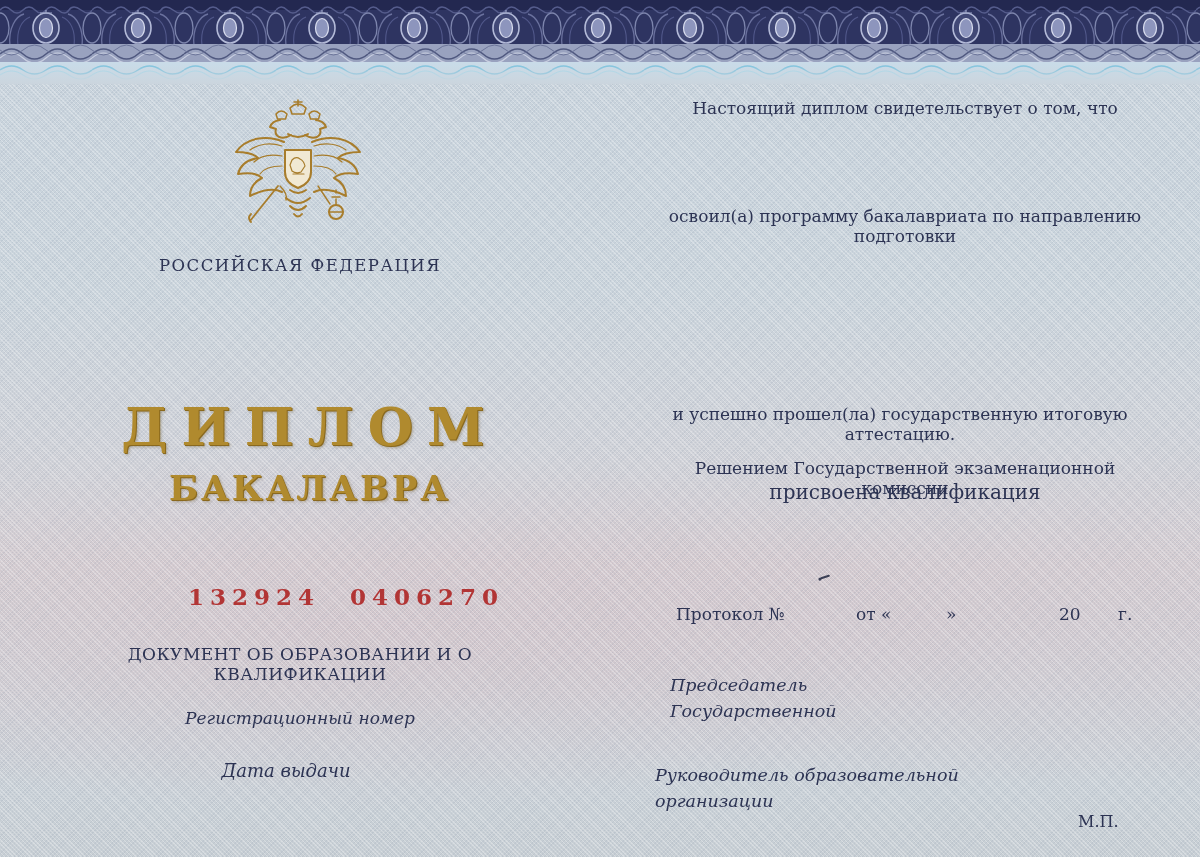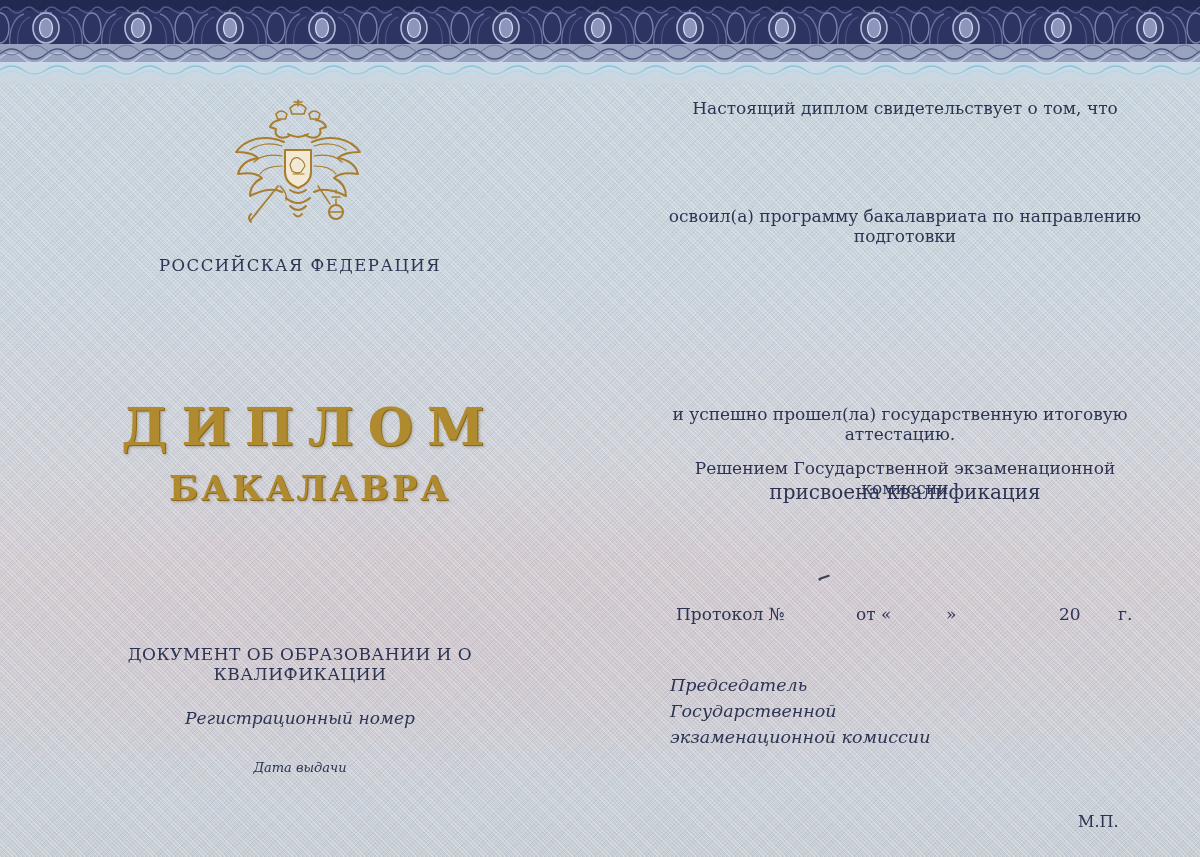--- a/index.html
+++ b/index.html
@@ -28,21 +28,21 @@
   .country{left:150px;top:256px;width:300px;font-size:16.5px;}
   .title{left:80px;top:396px;width:460px;color:#b08a2e;font-weight:bold;
          text-shadow:1px 1px 0 #8a691e, 2px 2px 3px rgba(92,70,18,.35);}
   .title .t1{font-size:52px;letter-spacing:14px;line-height:62px;}
   .title .t2{font-size:34px;letter-spacing:3px;line-height:60px;}
   .serial{left:188px;top:583px;font-size:23px;font-weight:bold;color:#b23535;
           letter-spacing:6px;word-spacing:16px;}
   .doc-caption{left:40px;top:644px;width:520px;font-size:17px;letter-spacing:.5px;}
   .ital{font-style:italic;}
   .reg-label{left:150px;top:708px;width:300px;font-size:17px;}
-  .date-label{left:150px;top:760px;width:300px;font-size:13px;}
+  .date-label{left:136px;top:760px;width:300px;font-size:18px;}
   .intro{left:650px;top:98px;width:510px;font-size:17px;}
   .program{left:640px;top:206px;width:530px;font-size:17px;}
   .attest{left:640px;top:404px;width:520px;font-size:17px;}
   .dec1{left:650px;top:458px;width:510px;font-size:17px;}
   .dec2{left:650px;top:480px;width:510px;font-size:20px;}
   .proto{top:604px;font-size:17px;}
   .p-label{left:676px;}
   .p-from{left:856px;}
   .p-quote{left:946px;}
   .p-century{left:1059px;}
@@ -121,20 +121,21 @@
     </g>
   </svg>
 
   <div class="layer navy center caps country">РОССИЙСКАЯ ФЕДЕРАЦИЯ</div>
 
   <div class="layer center title">
     <div class="t1">ДИПЛОМ</div>
     <div class="t2">БАКАЛАВРА</div>
   </div>
 
+  <div class="layer serial">132924 0406270</div>
 
   <div class="layer navy center doc-caption">ДОКУМЕНТ ОБ ОБРАЗОВАНИИ И О КВАЛИФИКАЦИИ</div>
 
   <div class="layer navy center ital reg-label">Регистрационный номер</div>
 
   <div class="layer navy center ital date-label">Дата выдачи</div>
 
   <div class="layer navy center intro">Настоящий диплом свидетельствует о том, что</div>
 
   <div class="layer navy center program">освоил(а) программу бакалавриата по направлению подготовки</div>
@@ -149,19 +150,22 @@
 
   <div class="layer navy proto p-label">Протокол №</div>
   <div class="layer navy proto p-from">от «</div>
   <div class="layer navy proto p-quote">»</div>
   <div class="layer navy proto p-century">20</div>
   <div class="layer navy proto p-g">г.</div>
 
   <div class="layer navy ital chairman">
     <div>Председатель</div>
     <div>Государственной</div>
-    <div>экзаменационной комиссии</div>
   </div>
 
+  <div class="layer navy ital head-org">
+    <div>Руководитель образовательной</div>
+    <div>организации</div>
+  </div>
 
   <div class="layer navy seal">М.П.</div>
 
 </div>
 
 </body></html>

